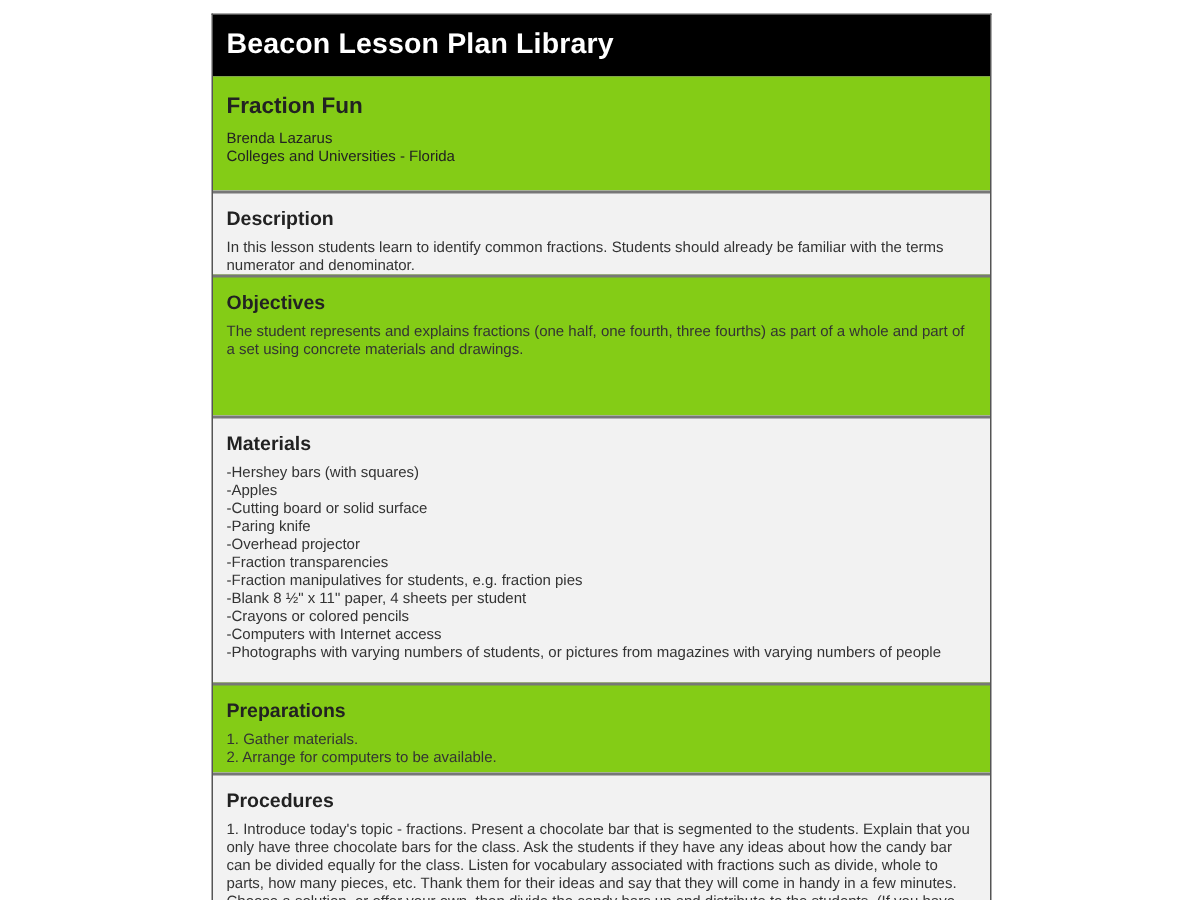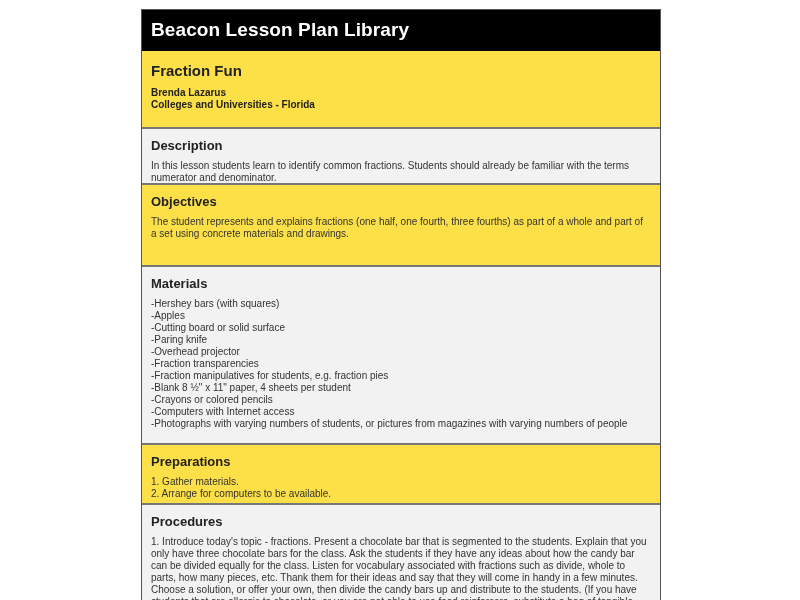--- a/index.html
+++ b/index.html
@@ -31,31 +31,31 @@
       font-weight: bold;
       letter-spacing: 0.1px;
     }
     .section {
       border-top: 2px solid #777777;
       box-sizing: border-box;
       padding: 0 9px;
       position: relative;
     }
     .section.gray { background: #f2f2f2; }
-    .section.white { background: #fde047; }
+    .section.white { background: #84cc16; }
     .lesson-title {
       font-size: 15px;
       font-weight: bold;
       margin: 0;
       padding-top: 11px;
       color: #222;
     }
     .meta {
       font-size: 10px;
-      font-weight: bold;
+      font-weight: normal;
       line-height: 12px;
       margin-top: 8px;
       color: #222;
     }
     .sec-head {
       font-size: 13px;
       font-weight: bold;
       margin: 0;
       padding-top: 9px;
       color: #222;
@@ -82,21 +82,21 @@
       <div>Brenda Lazarus</div>
       <div>Colleges and Universities - Florida</div>
     </div>
   </div>
 
   <div class="section gray" style="height:56px;">
     <h2 class="sec-head">Description</h2>
     <div class="sec-body">In this lesson students learn to identify common fractions. Students should already be familiar with the terms numerator and denominator.</div>
   </div>
 
-  <div class="section white" style="height:82px;">
+  <div class="section white" style="height:94px;">
     <h2 class="sec-head">Objectives</h2>
     <div class="sec-body">The student represents and explains fractions (one half, one fourth, three fourths) as part of a whole and part of a set using concrete materials and drawings.</div>
   </div>
 
   <div class="section gray" style="height:178px;">
     <h2 class="sec-head">Materials</h2>
     <div class="sec-body">
       <span class="list-line">-Hershey bars (with squares)</span>
       <span class="list-line">-Apples</span>
       <span class="list-line">-Cutting board or solid surface</span>

